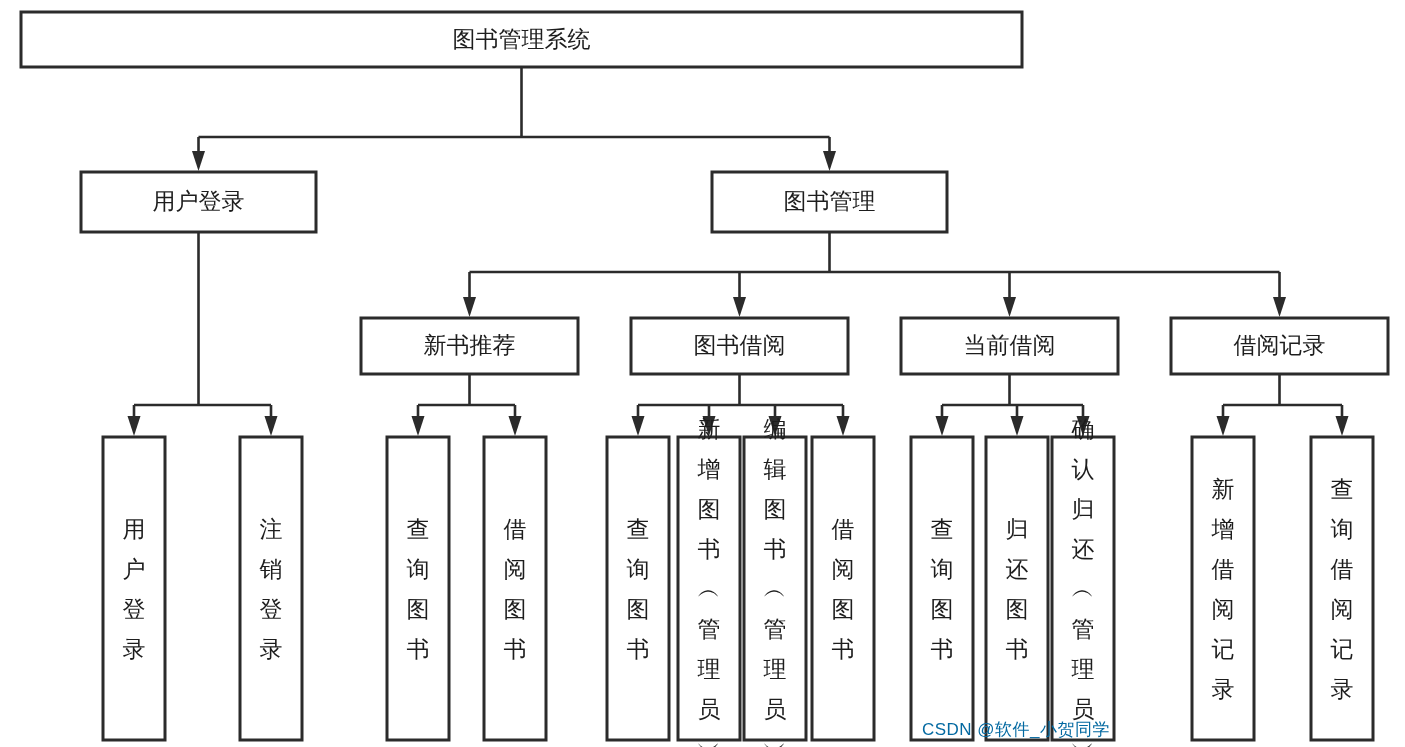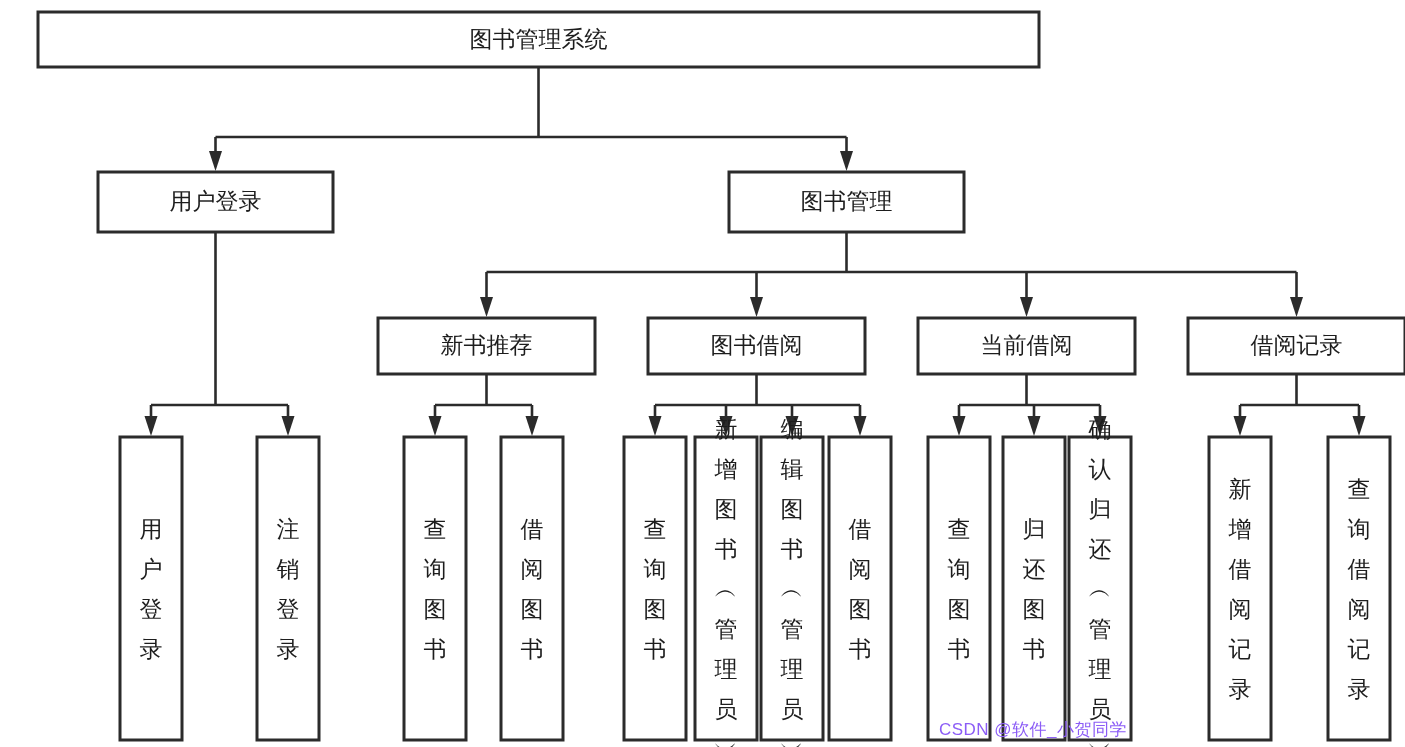--- a/index.html
+++ b/index.html
@@ -10,21 +10,21 @@
   }
   body {
     width: 1405px;
     height: 747px;
     font-family: "Liberation Sans", "DejaVu Sans", sans-serif;
     overflow: hidden;
     position: relative;
   }
   #diagram-root {
     position: absolute;
-    left: 17px;
+    left: 0;
     top: 0;
     width: 1124px;
     height: 747px;
   }
   svg.tree {
     display: block;
     width: 1405px;
     height: 747px;
   }
   .nodebox {
@@ -54,21 +54,21 @@
     font-size: 23px;
     fill: #1d1d1d;
     text-anchor: middle;
   }
   .watermark {
     position: absolute;
     right: 14px;
     bottom: 6px;
     font-family: "Liberation Sans", "DejaVu Sans", sans-serif;
     font-size: 17px;
-    color: #8b5cf6;
+    color: #0369a1;
     letter-spacing: 0.5px;
     white-space: nowrap;
     pointer-events: none;
   }
 </style>
 </head>
 <body>
 
 <div id="diagram-root">
   <svg class="tree" viewBox="0 0 1405 747" xmlns="http://www.w3.org/2000/svg">

